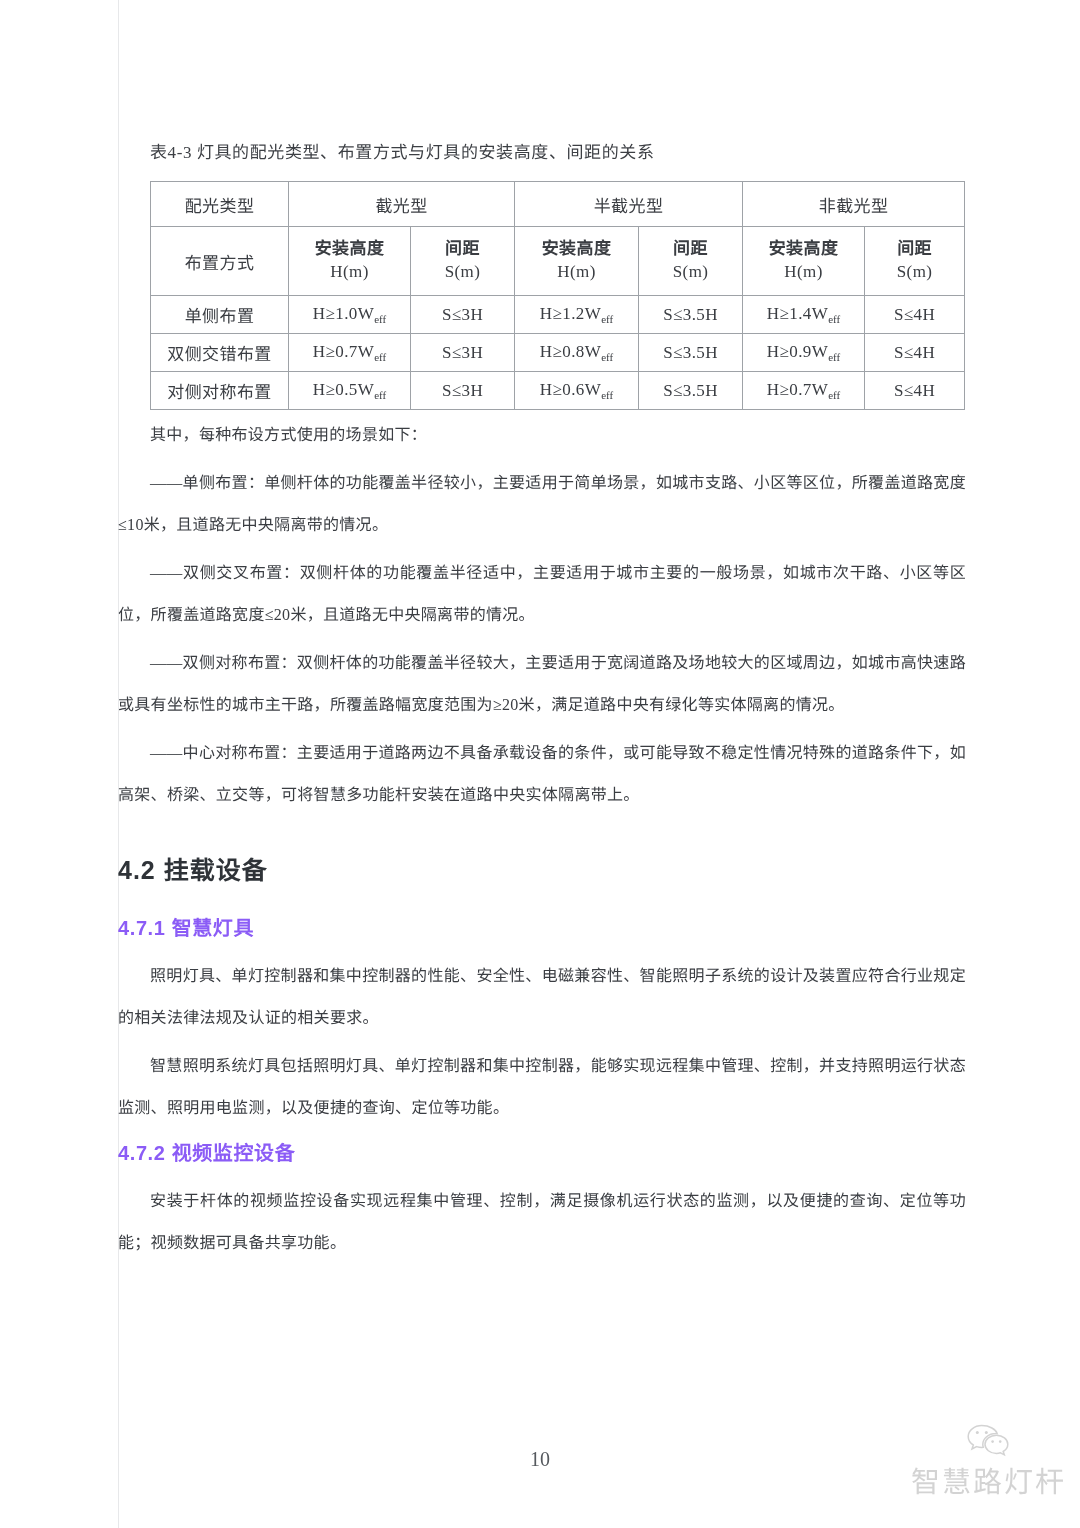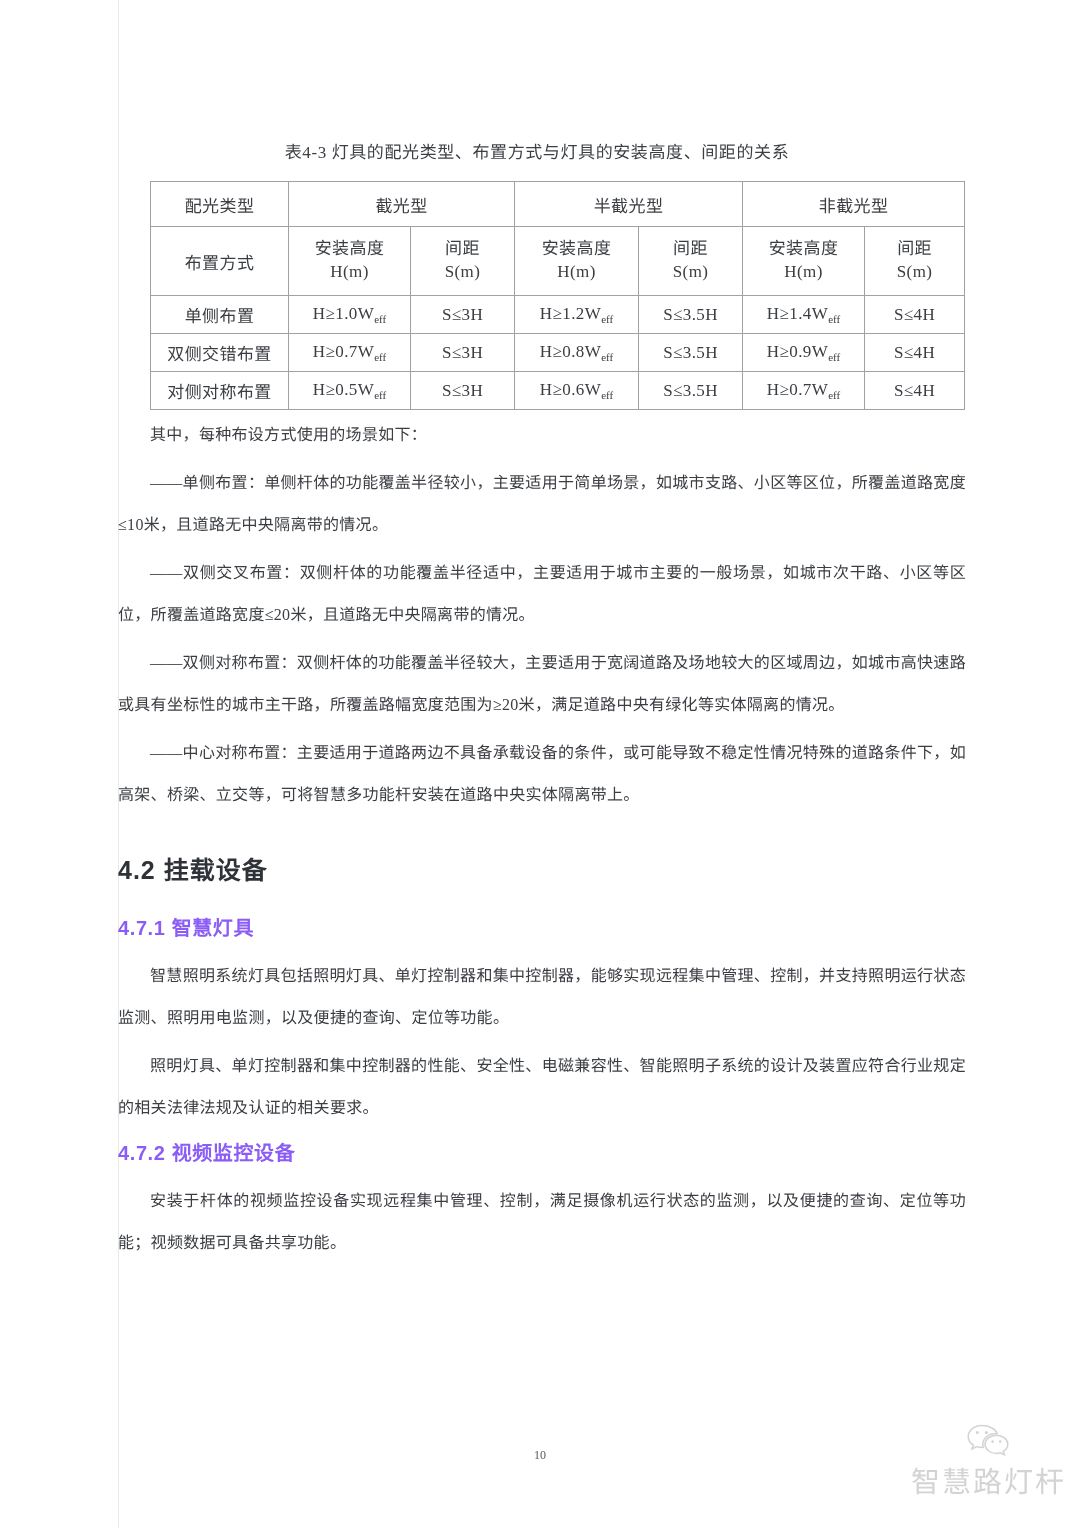--- a/index.html
+++ b/index.html
@@ -36,21 +36,21 @@
   }
 
   
   .table-wrap {
     position: absolute;
     left: 150px;
     top: 138px;
     width: 774px;
   }
   .table-caption {
-    text-align: center;
+    text-align: left;
     font-size: 17px;
     letter-spacing: 0.6px;
     color: #3c3f44;
     margin-bottom: 18px;
     font-family: "Liberation Serif", "DejaVu Serif", serif;
     white-space: nowrap;
   }
   table.spec {
     border-collapse: collapse;
     width: 774px;
@@ -64,21 +64,21 @@
     font-size: 17px;
     letter-spacing: 0.4px;
     padding: 0 2px;
     white-space: nowrap;
   }
   .r-head1 td { height: 44px; font-size: 18px; font-family: Liberation Serif, serif; }
   .r-head2 td { height: 68px; }
   .r-body td  { height: 37px; }
 
   .stack { line-height: 1.35; }
-  .stack .l1 { display: block; }
+  .stack .l1 { display: block; font-weight: bold; }
   .stack .l2 { display: block; font-family: "Liberation Serif", "DejaVu Serif", serif; }
 
   .sub { font-size: 11px; vertical-align: sub; letter-spacing: 0; }
 
   
   col.c0 { width: 138px; }
   col.c1 { width: 122px; }
   col.c2 { width: 104px; }
   col.c3 { width: 124px; }
   col.c4 { width: 104px; }
@@ -121,21 +121,21 @@
     font-family: "Liberation Sans", "DejaVu Sans", sans-serif;
   }
 
   
   .page-number {
     position: absolute;
     left: 0;
     top: 1448px;
     width: 1080px;
     text-align: center;
-    font-size: 12px;
+    font-size: 20px;
     color: #55595e;
     font-family: "Liberation Serif", "DejaVu Serif", serif;
   }
 
   .watermark {
     position: absolute;
     right: 14px;
     bottom: 28px;
     display: flex;
     align-items: center;
@@ -273,23 +273,23 @@
 
     <p class="para indent">——双侧对称布置：双侧杆体的功能覆盖半径较大，主要适用于宽阔道路及场地较大的区域周边，如城市高快速路或具有坐标性的城市主干路，所覆盖路幅宽度范围为≥20米，满足道路中央有绿化等实体隔离的情况。</p>
 
     <p class="para indent">——中心对称布置：主要适用于道路两边不具备承载设备的条件，或可能导致不稳定性情况特殊的道路条件下，如高架、桥梁、立交等，可将智慧多功能杆安装在道路中央实体隔离带上。</p>
 
 
     <h2 class="sec">4.2 挂载设备</h2>
 
     <h3 class="subsec">4.7.1 智慧灯具</h3>
 
+    <p class="para indent">照明灯具、单灯控制器和集中控制器的性能、安全性、电磁兼容性、智能照明子系统的设计及装置应符合行业规定的相关法律法规及认证的相关要求。</p>
+
     <p class="para indent">智慧照明系统灯具包括照明灯具、单灯控制器和集中控制器，能够实现远程集中管理、控制，并支持照明运行状态监测、照明用电监测，以及便捷的查询、定位等功能。</p>
-
-    <p class="para indent">照明灯具、单灯控制器和集中控制器的性能、安全性、电磁兼容性、智能照明子系统的设计及装置应符合行业规定的相关法律法规及认证的相关要求。</p>
 
     <h3 class="subsec">4.7.2 视频监控设备</h3>
 
     <p class="para indent">安装于杆体的视频监控设备实现远程集中管理、控制，满足摄像机运行状态的监测，以及便捷的查询、定位等功能；视频数据可具备共享功能。</p>
 
   </div>
 
   <div class="page-number">10</div>
 
   <div class="watermark">

